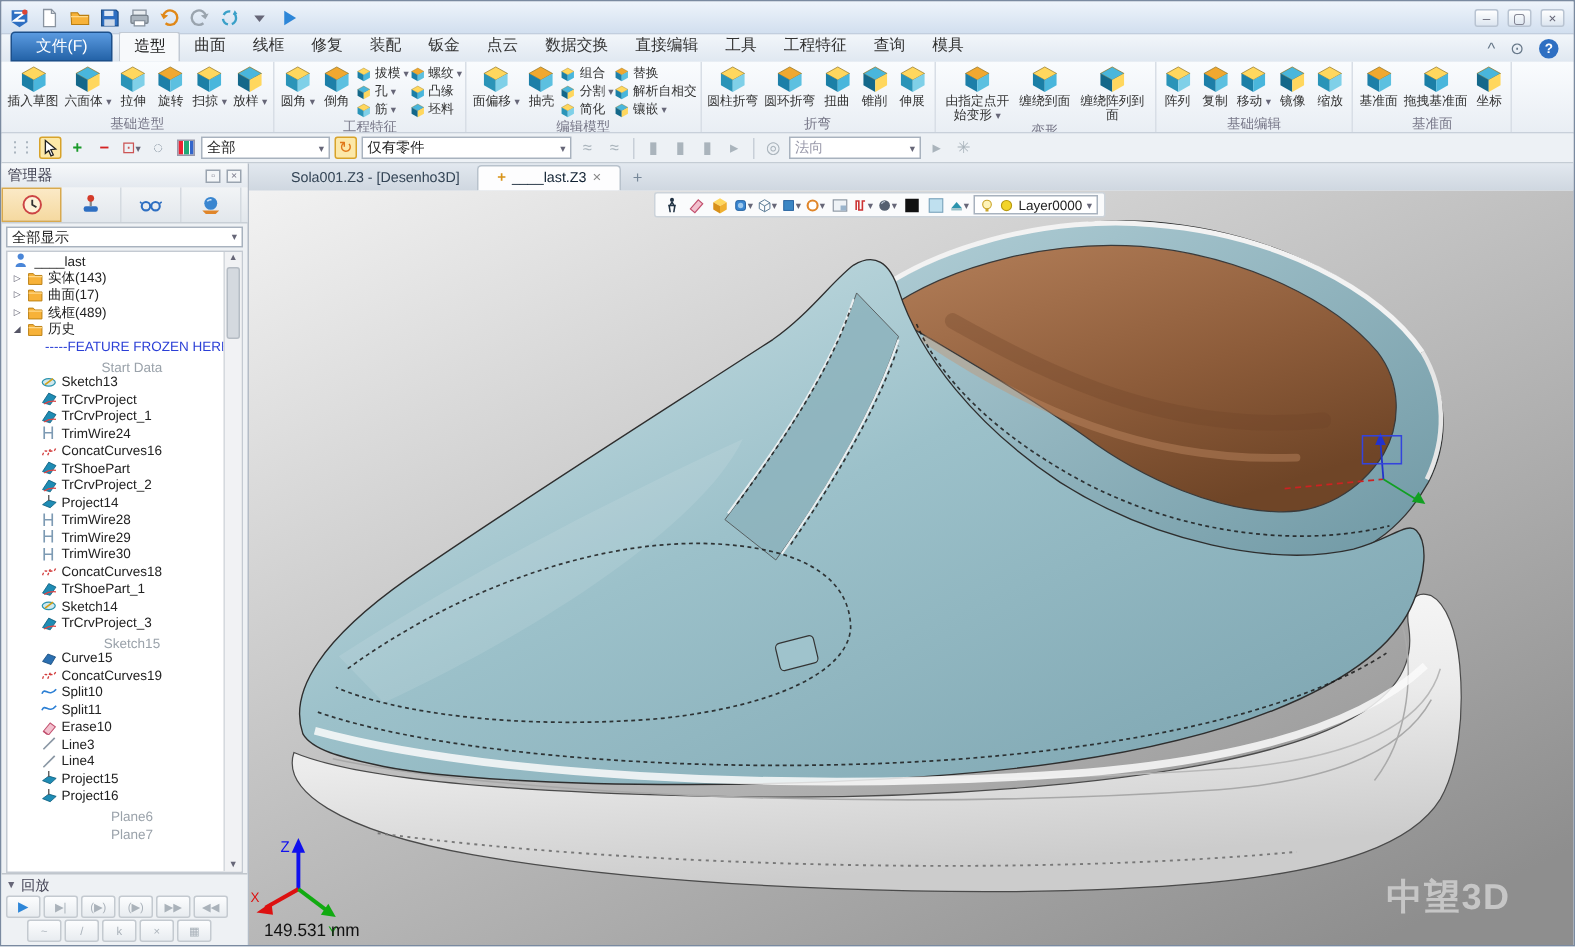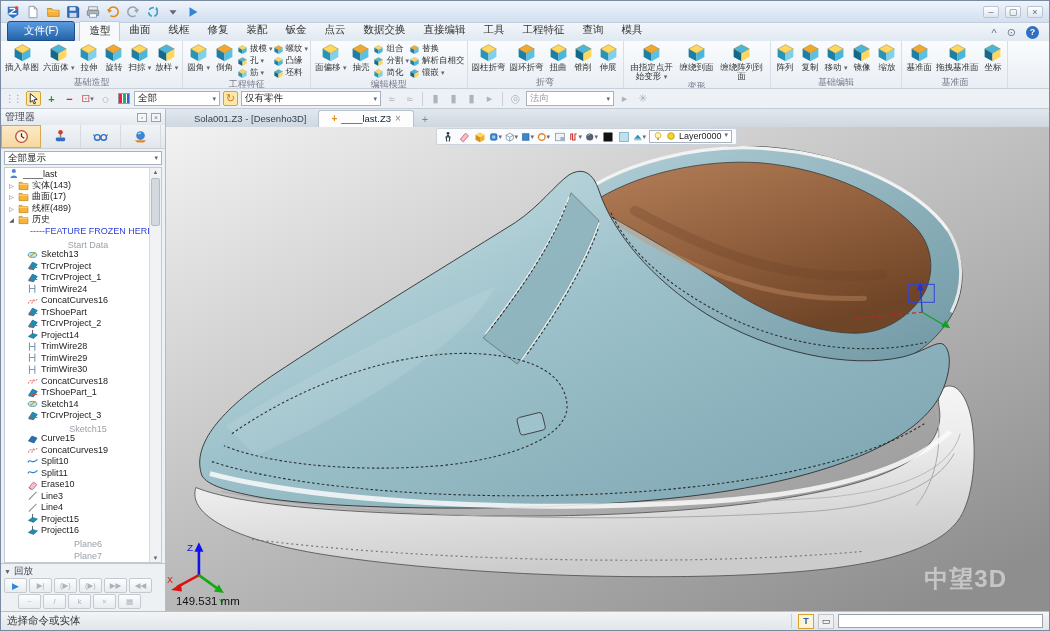--- a/index.html
+++ b/index.html
@@ -75,21 +75,21 @@
 .tabrow{height:18px;background:linear-gradient(#e2e8ef,#cfd7e0);display:flex;align-items:flex-end;flex:0 0 18px;padding-left:16px;}
 .dtab{font-size:9.5px;padding:2px 12px 3px;color:#345;display:flex;align-items:center;gap:4px;}
 .dtab.active{background:#fdfdfe;border:1px solid #b8c2cc;border-bottom:none;border-radius:3px 3px 0 0;color:#123;}
 .dtab .plus{color:#d8941a;font-weight:bold;font-size:10px;}
 .dtab .close{color:#888;font-size:10px;}
 .newtab{font-size:11px;color:#789;padding:2px 8px;}
 .canvas{flex:1;position:relative;min-height:0;}
 .canvas>svg{position:absolute;inset:0;width:100%;height:100%;display:block;}
 .vtoolbar{position:absolute;left:270px;top:1px;height:17px;background:rgba(251,252,253,.96);border:1px solid #ccd3da;border-radius:2px;display:flex;align-items:center;gap:3px;padding:0 4px;}
 .vti{width:13px;height:13px;display:flex;align-items:center;justify-content:center;}
-.layercombo{height:13px;background:#fff;border:1px solid #a8b2be;display:flex;font-size:9px;padding:0 3px;gap:3px;color:#222;}
+.layercombo{height:13px;background:#fff;border:1px solid #a8b2be;display:flex;align-items:center;font-size:9px;padding:0 3px;gap:3px;color:#222;}
 .watermark{position:absolute;right:42px;bottom:16px;font-size:24px;font-weight:bold;color:#c6c6c6;letter-spacing:1px;}
 
 .statusbar{height:19px;background:linear-gradient(#f2f4f6,#e2e6ea);border-top:1px solid #b9c0c8;display:flex;align-items:center;padding:0 6px;font-size:10.5px;color:#333;flex:0 0 19px;}
 .sb-right{margin-left:auto;display:flex;align-items:center;gap:4px;}
 .sb-ic{width:16px;height:15px;border:1px solid #c0c6cc;background:#eef0f2;display:flex;align-items:center;justify-content:center;font-size:9px;}
 .sb-ic.hl{border:1px solid #d8a32a;background:#fdf4da;color:#2a5fb0;font-weight:bold;}
 .sb-input{width:205px;height:14px;background:#fff;border:1px solid #98a2ac;}
 </style>
 </head>
 <body>
@@ -1083,22 +1083,13 @@
               </svg>
               <span>Layer0000</span>
               <span class="ca" style="font-size:7px;color:#667;">▾</span>
             </span>
           </div>
         <div class="watermark">中望3D</div>
       </div>
     </div>
   </div>
 
-  <div class="statusbar">
-    <span>选择命令或实体</span>
-    <span class="sb-right">
-      <span class="vsep"></span>
-      <span class="sb-ic hl">T</span>
-      <span class="sb-ic">▭</span>
-      <span class="sb-input"></span>
-    </span>
-  </div>
 </div>
 
 </body></html>

